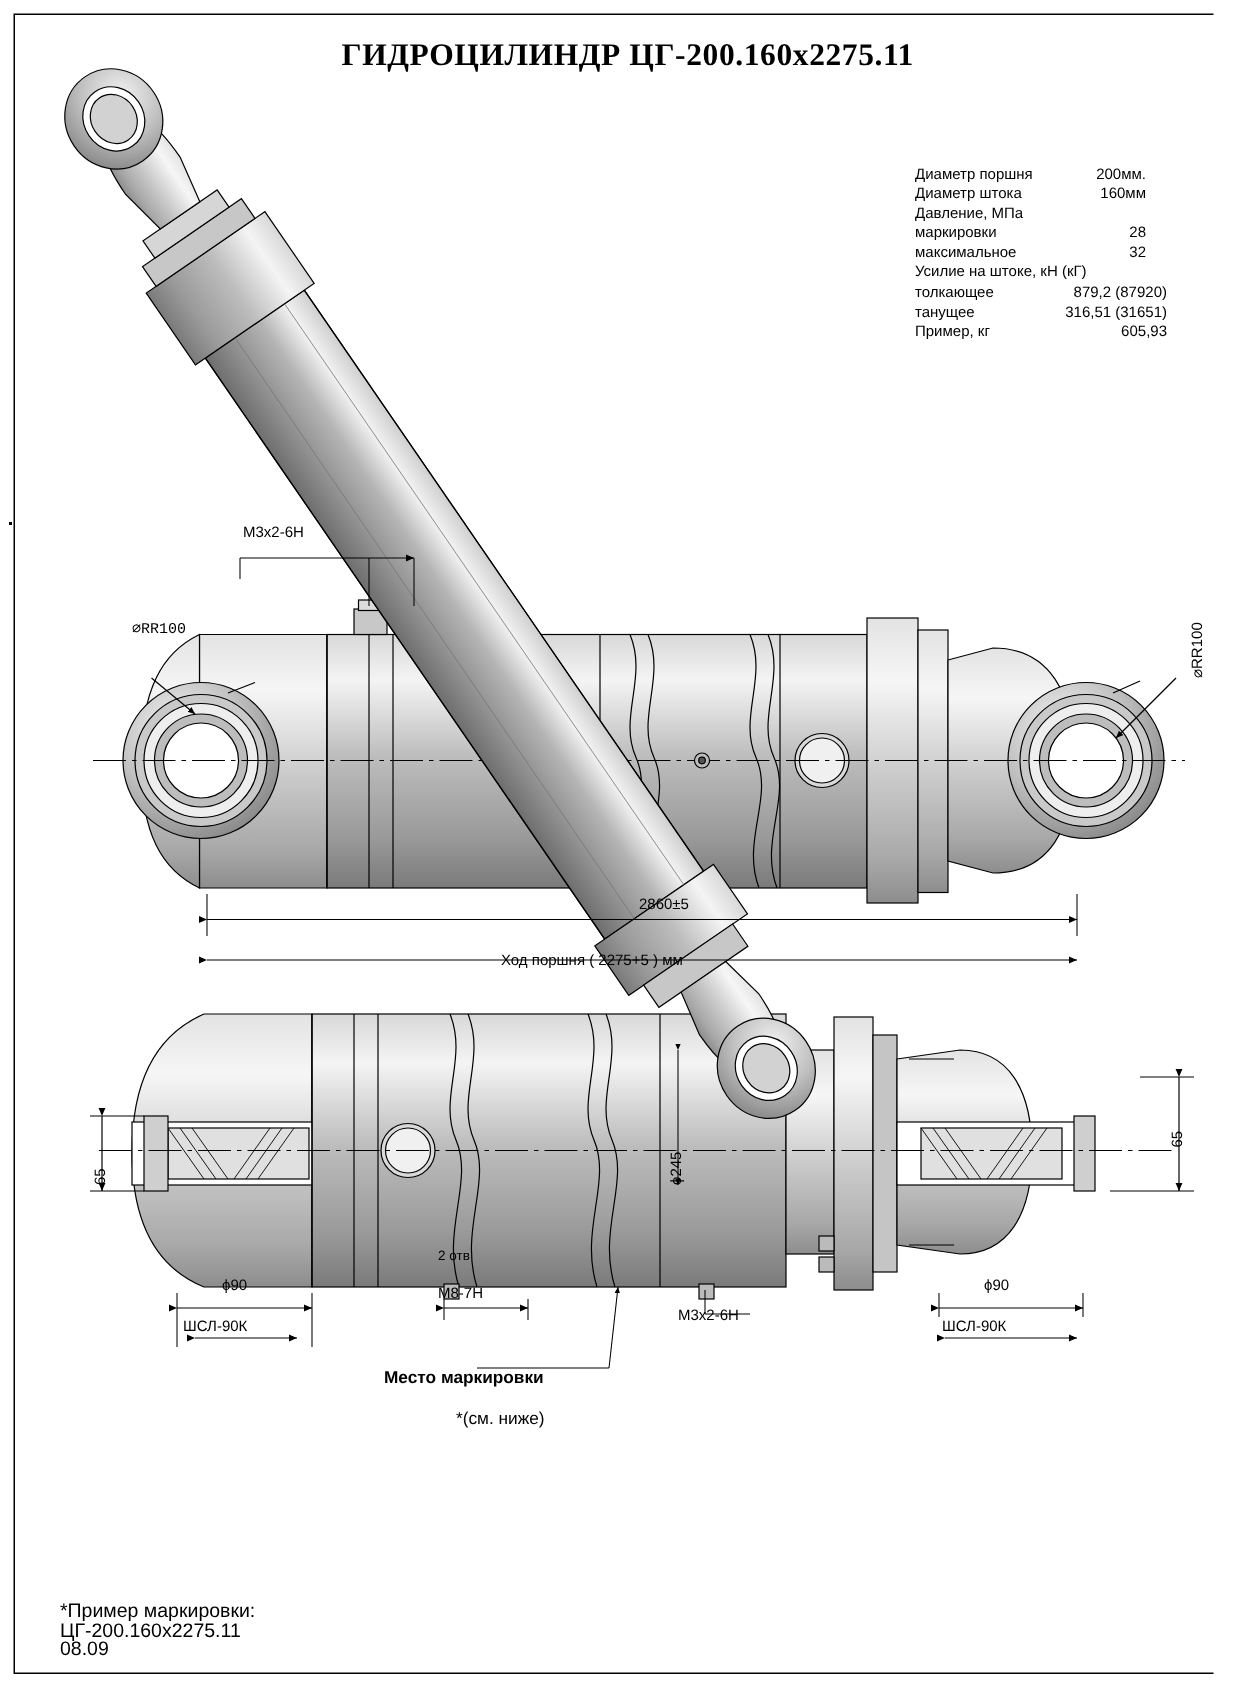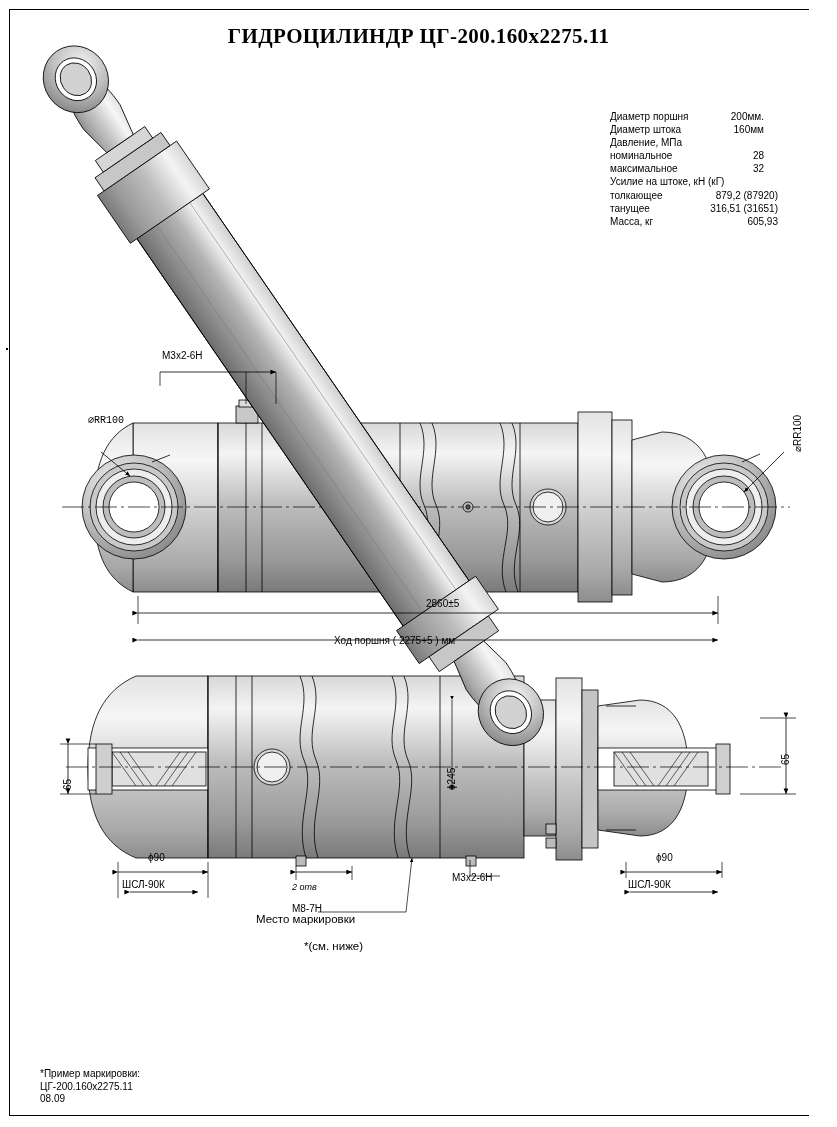--- a/index.html
+++ b/index.html
@@ -56,21 +56,21 @@
   }
   .spec .k { position: absolute; left: 0; }
   .spec .v { position: absolute; right: 18px; text-align: center; }
   .spec .v.wide { right: 4px; margin-left: 48px; }
 
   
   .marknote {
     position: absolute;
     left: 40px;
     top: 1068px;
-    font-size: 10px;
+    font-size: 13px;
     line-height: 12.5px;
     color: #000;
     white-space: pre-line;
   }
 
   
   .lbl {
     position: absolute;
     font-size: 10px;
     color: #000;
@@ -107,41 +107,41 @@
     </div>
     <div class="row">
       <span class="k">Диаметр штока</span>
       <span class="v">160мм</span>
     </div>
     <div class="row">
       <span class="k">Давление, МПа</span>
       <span class="v"></span>
     </div>
     <div class="row">
-      <span class="k">номинальное</span>
+      <span class="k">маркировки</span>
       <span class="v">28</span>
     </div>
     <div class="row">
       <span class="k">максимальное</span>
       <span class="v">32</span>
     </div>
     <div class="row">
       <span class="k">Усилие на штоке, кН (кГ)</span>
       <span class="v"></span>
     </div>
     <div class="row">
       <span class="k">толкающее</span>
       <span class="v wide">879,2 (87920)</span>
     </div>
     <div class="row">
       <span class="k">танущее</span>
       <span class="v wide">316,51 (31651)</span>
     </div>
     <div class="row">
-      <span class="k">Масса, кг</span>
+      <span class="k">Пример, кг</span>
       <span class="v wide">605,93</span>
     </div>
   </div>
 
   <svg class="draw" viewBox="0 0 837 1127">
     <defs>
       <linearGradient id="rodGrad" x1="0" y1="0" x2="0" y2="1">
         <stop offset="0%" stop-color="#cfcfcf"></stop>
         <stop offset="20%" stop-color="#f2f2f2"></stop>
         <stop offset="45%" stop-color="#b5b5b5"></stop>
@@ -356,26 +356,26 @@
   <div class="lbl rot90" style="left:780px; top:765px;">65</div>
 
   <div class="lbl rot90" style="left:446px; top:790px;">ϕ<span>245</span></div>
 
   <div class="lbl" style="left:148px; top:852px;">ϕ<span>90</span></div>
   <div class="lbl" style="left:656px; top:852px;">ϕ<span>90</span></div>
 
   <div class="lbl" style="left:122px; top:879px;">ШСЛ-90К</div>
   <div class="lbl" style="left:628px; top:879px;">ШСЛ-90К</div>
 
-  <div class="lbl" style="left:292px; top:903px;">М8-7Н</div>
-  <div class="lbl sm" style="left:292px; top:882px;font-style:italic;">2 отв</div>
+  <div class="lbl" style="left:292px; top:857px;">М8-7Н</div>
+  <div class="lbl sm" style="left:292px; top:832px;">2 отв</div>
 
   <div class="lbl" style="left:452px; top:872px;">М3х2-6Н</div>
 
-  <div class="lbl callout" style="left:256px; top:913px;">Место маркировки</div>
+  <div class="lbl callout" style="left:256px; top:913px;font-weight:bold;">Место маркировки</div>
   <div class="lbl callout" style="left:304px; top:940px;">*(см. ниже)</div>
 
   <div class="marknote"><span>*Пример маркировки:</span>
 <span>ЦГ-200.160х2275.11</span>
 <span>08.09</span></div>
 
   <div class="dot" style="left:6px; top:348px;"></div>
 
 </div>
 

